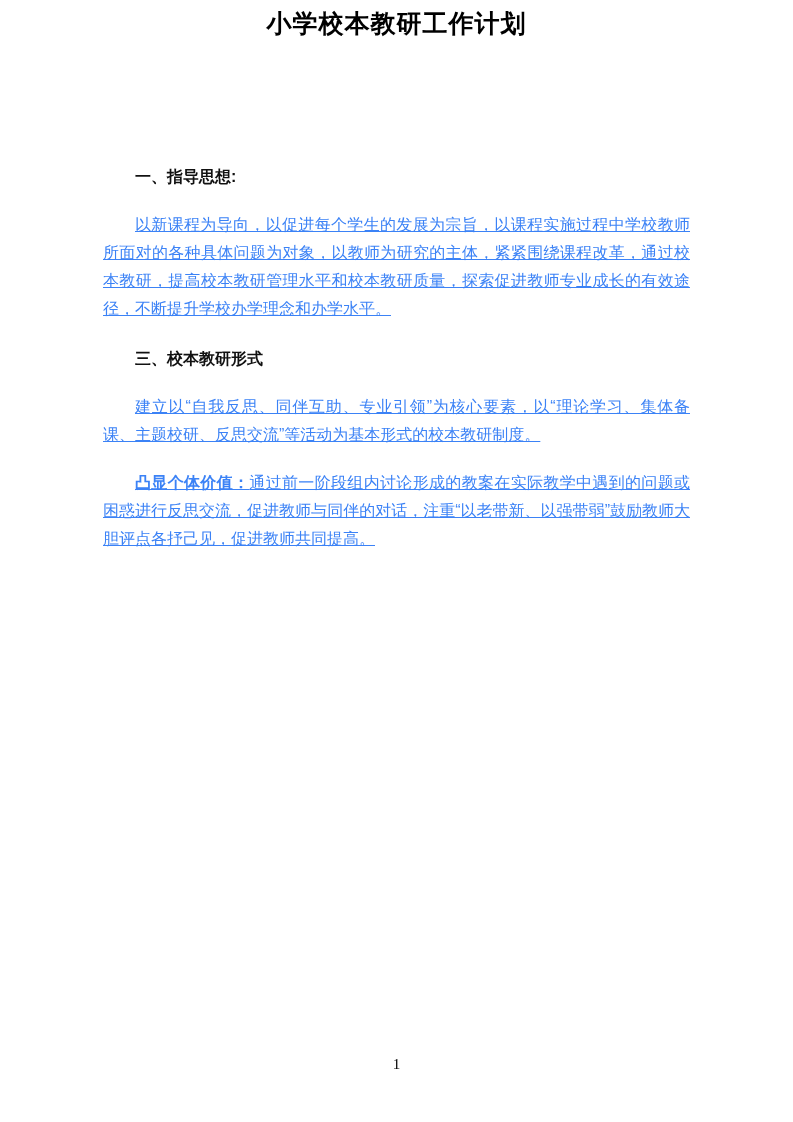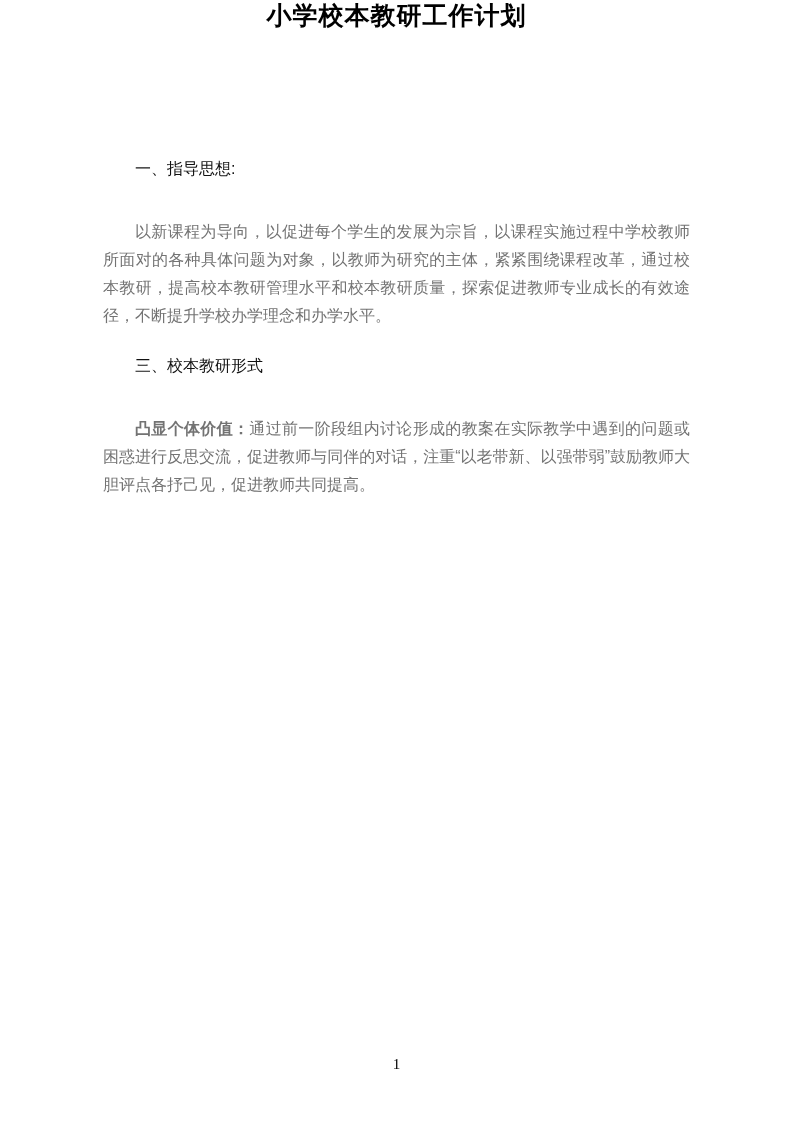--- a/index.html
+++ b/index.html
@@ -11,49 +11,50 @@
     position: relative;
     width: 793px;
     height: 1122px;
     background: #ffffff;
     color: #111111;
     font-family: "Liberation Sans", "DejaVu Sans", sans-serif;
     overflow: hidden;
     box-sizing: border-box;
   }
   .doc-title {
-    margin: 0;
+    margin: 8px;
     text-align: center;
     font-size: 25px;
     line-height: 30px;
     font-weight: 700;
     letter-spacing: 1px;
     color: #000000;
   }
   .content {
     margin: 0 103px;
   }
   .section-heading {
     margin: 22px 0 0 0;
     font-size: 16px;
-    font-weight: 400;
+    font-weight: 700;
     line-height: 28px;
     text-indent: 2em;
     color: #111111;
   }
   .section-heading.first {
     margin-top: 125px;
   }
   .para {
-    margin: 35px 0 0 0;
+    margin: 20px 0 0 0;
     font-size: 16px;
     line-height: 28px;
     text-indent: 2em;
     text-align: justify;
-    color: #737373;
+    color: #3b82f6;
+    text-decoration: underline;
   }
   .para .plabel {
     font-weight: 700;
   }
   .page-number {
     position: absolute;
     left: 0;
     right: 0;
     bottom: 50px;
     text-align: center;
@@ -73,20 +74,21 @@
   <div class="content">
 
     <h2 class="section-heading first">一、指导思想:</h2>
 
     <p class="para"><span class="plabel"></span><span>以新课程为导向，以促进每个学生的发展为宗旨，以课程实施过程中学校教师所面对的各种具体问题为对象，以教师为研究的主体，紧紧围绕课程改革，通过校本教研，提高校本教研管理水平和校本教研质量，探索促进教师专业成长的有效途径，不断提升学校办学理念和办学水平。</span></p>
 
 
 
     <h2 class="section-heading">三、校本教研形式</h2>
 
+    <p class="para"><span class="plabel"></span><span>建立以“自我反思、同伴互助、专业引领”为核心要素，以“理论学习、集体备课、主题校研、反思交流”等活动为基本形式的校本教研制度。</span></p>
 
 
     <p class="para"><span class="plabel">凸显个体价值：</span><span>通过前一阶段组内讨论形成的教案在实际教学中遇到的问题或困惑进行反思交流，促进教师与同伴的对话，注重“以老带新、以强带弱”鼓励教师大胆评点各抒己见，促进教师共同提高。</span></p>
 
   </div>
 
   <div class="page-number">1</div>
 
 </div>
 

